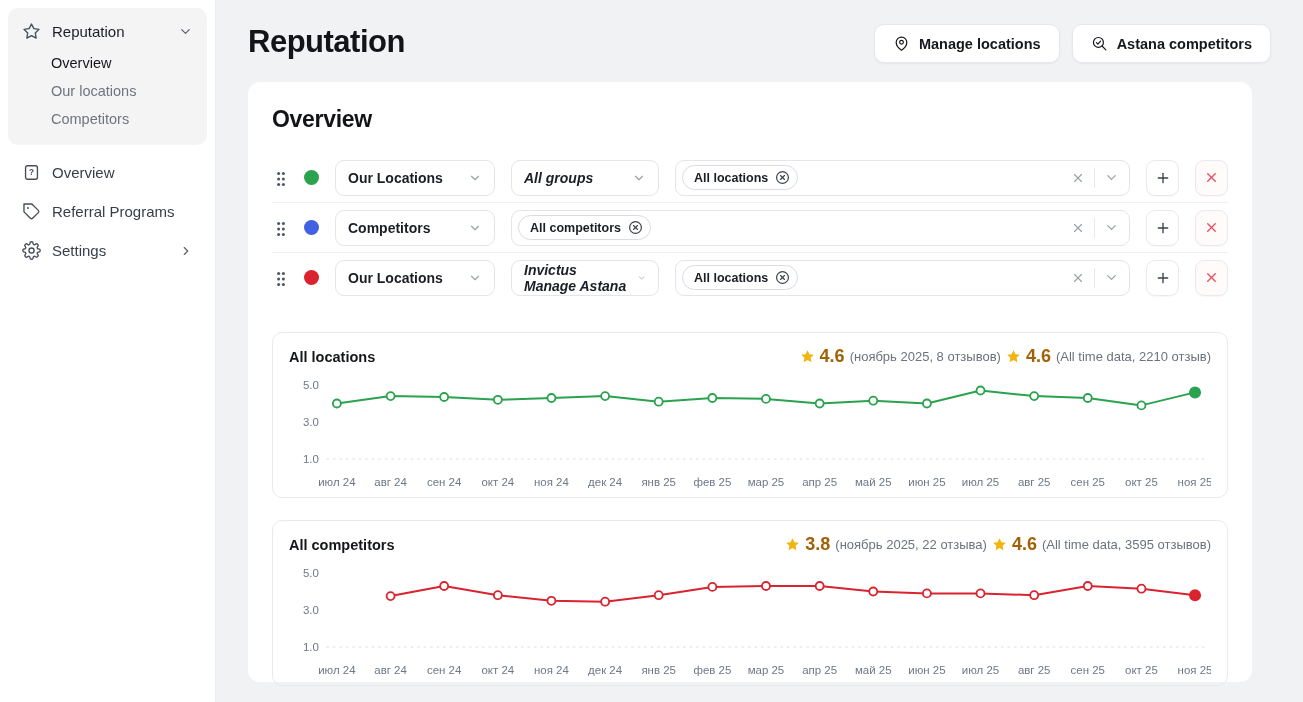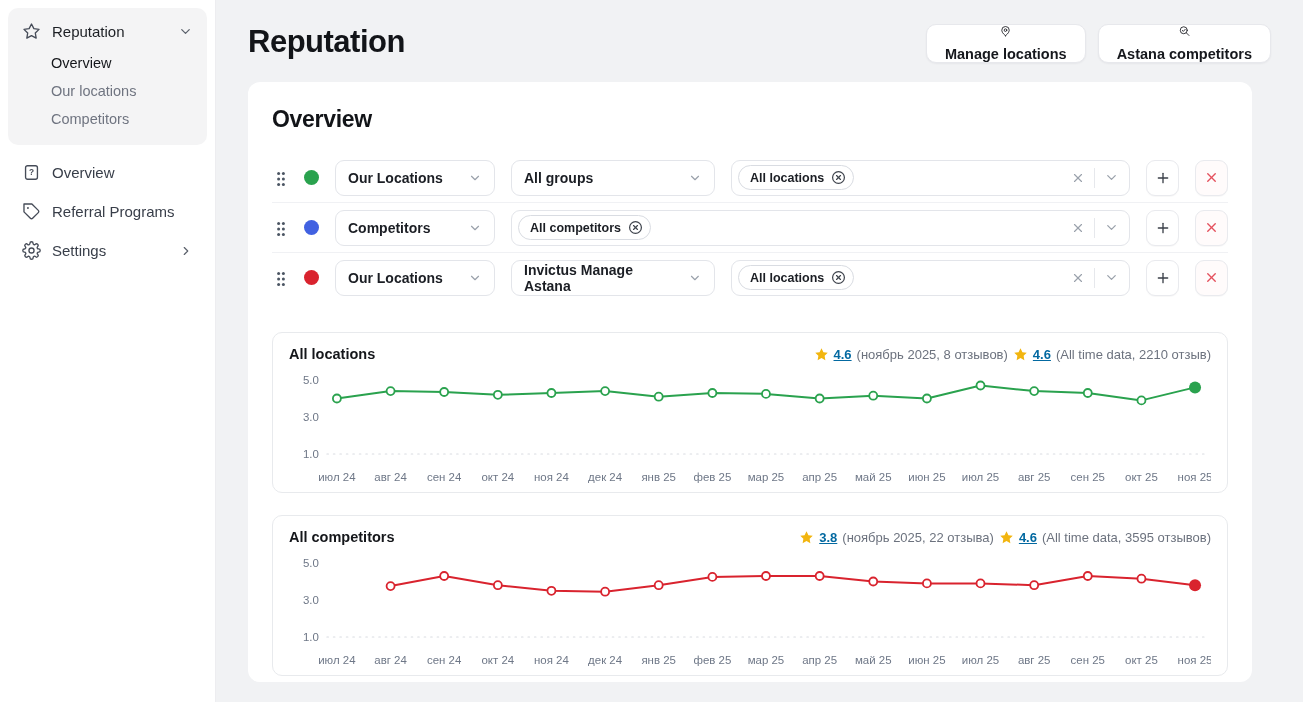--- a/index.html
+++ b/index.html
@@ -53,21 +53,20 @@
   .page-header { display:flex; align-items:flex-start; }
   .page-title { font-size:31px; font-weight:600; letter-spacing:-.5px; color:#121418; }
   .header-actions { margin-left:auto; display:flex; gap:12px; }
   .hbtn {
     display:flex; align-items:center; gap:9px;
     background:#fff; border:1px solid #e7e8ec; border-radius:10px;
     box-shadow:0 1px 2px rgba(16,24,40,.05);
     height:39px; padding:0 18px;
     font-family:inherit; font-size:14.5px; font-weight:600; color:#16181d;
     cursor:pointer;
-    flex-direction:column;
   }
 
   
   .overview-card {
     margin-top:19px;
     width:1004px;
     background:#fff;
     border-radius:12px;
     padding:24px;
     height:600px;
@@ -82,21 +81,21 @@
   .filter-row + .filter-row { border-top:1px solid #f0f1f4; }
   .drag { cursor:grab; padding:2px 2px 0 4px; }
   .series-dot { width:15px; height:15px; border-radius:50%; flex:none; }
   .select {
     height:36px; border:1px solid #e3e5ea; border-radius:9px;
     display:flex; align-items:center; justify-content:space-between;
     padding:0 12px; gap:8px;
     font-size:14px; font-weight:600; color:#1b1e24;
     cursor:pointer; background:#fff; flex:none;
   }
-  .w160 { width:160px; } .w184 { width:204px; }
+  .w160 { width:160px; } .w184 { width:148px;font-style:italic; }
   .multiselect {
     flex:1; height:36px; border:1px solid #e3e5ea; border-radius:9px;
     display:flex; align-items:center; padding:0 10px 0 6px; gap:8px;
     background:#fff; cursor:pointer;
   }
   .chip {
     display:flex; align-items:center; gap:7px;
     border:1px solid #d9dce2; border-radius:999px;
     padding:4px 7px 4px 11px;
     font-size:12.5px; font-weight:700; color:#1b1e24;
@@ -115,21 +114,21 @@
   
   .chart-card {
     border:1px solid #e8eaed; border-radius:10px;
     padding:13px 16px 6px 16px;
     margin-top:30px;
   }
   .chart-card + .chart-card { margin-top:22px; }
   .chart-head { display:flex; align-items:center; }
   .chart-title { font-size:14.5px; font-weight:700; color:#15171b; }
   .chart-ratings { margin-left:auto; display:flex; align-items:center; gap:5px; font-size:13px; color:#6c727e; }
-  .rating-value { font-size:13px; font-weight:700; color:#0369a1;text-decoration:underline; }
+  .rating-value { font-size:18px; font-weight:700; color:#a16207; }
   .chart-svg { width:100%; height:118px; margin-top:6px; }
   .chart-svg text { font-family:"Liberation Sans", sans-serif; font-size:11.5px; fill:#6e7787; }
 </style>
 </head>
 <body>
 
 <aside class="sidebar">
   <div class="nav-group">
     <div class="nav-row">
       <svg width="19" height="19" viewBox="0 0 24 24" class="icon-stroke">

